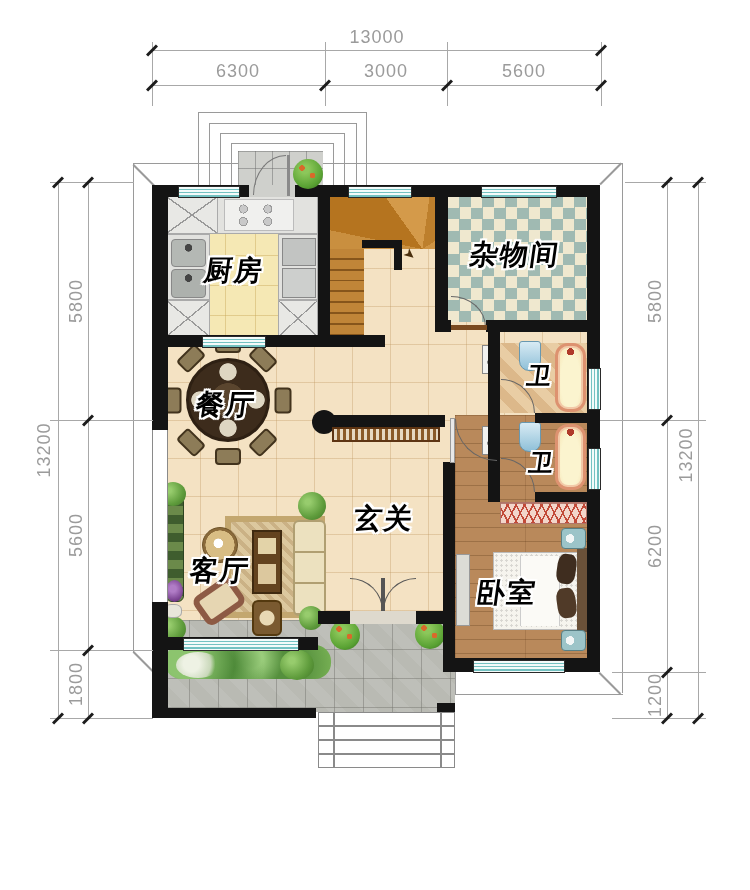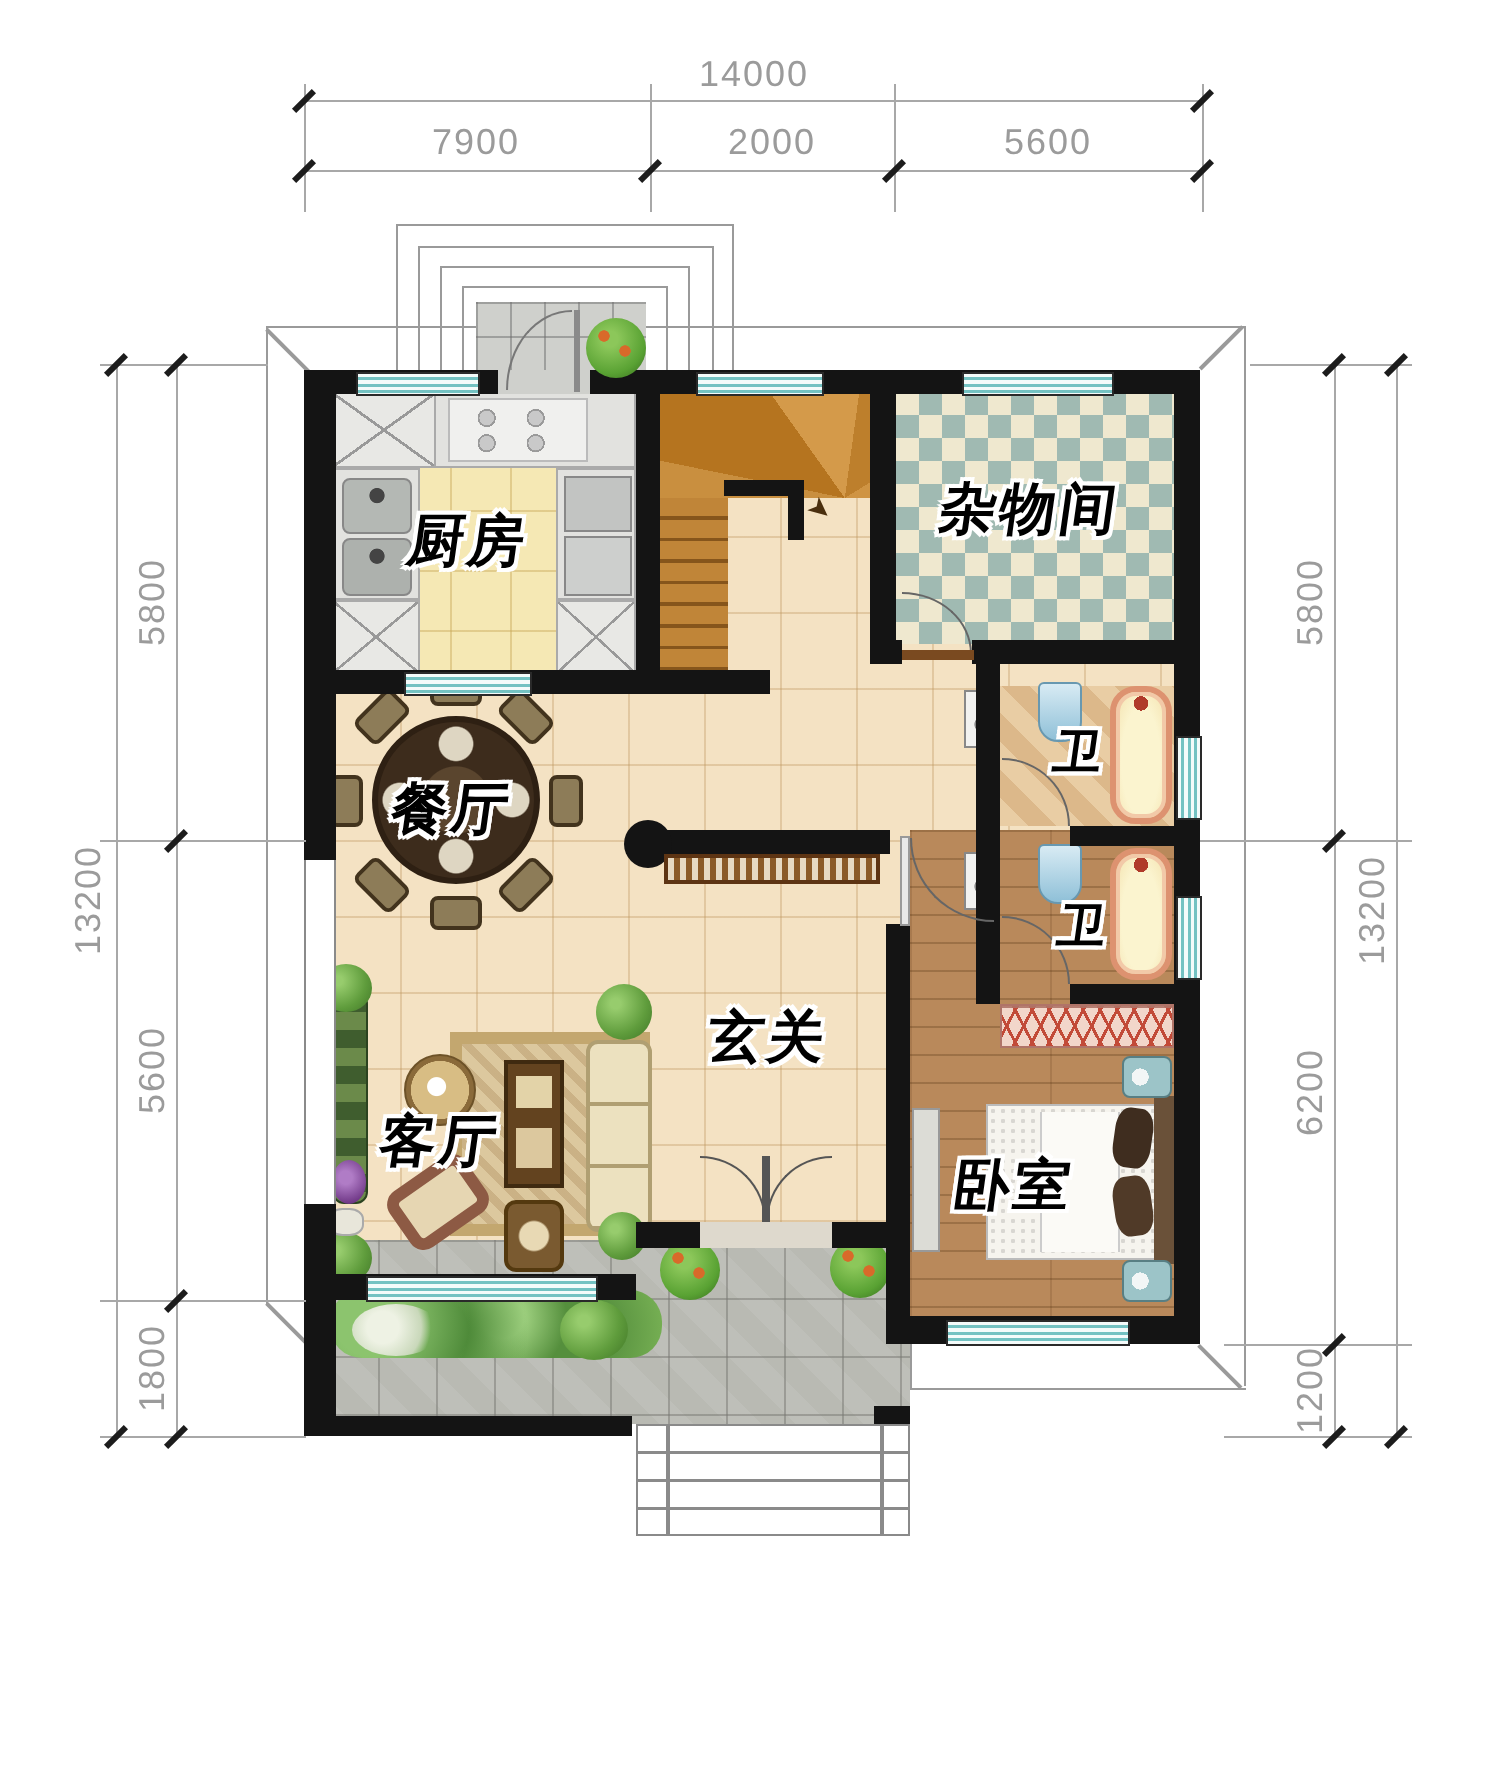--- a/index.html
+++ b/index.html
@@ -273,23 +273,23 @@
   <div class="dimline" style="left:447px;top:42px;width:1px;height:64px;"></div>
   <div class="dimline" style="left:601px;top:42px;width:1px;height:64px;"></div>
   <div class="dimline" style="left:152px;top:50px;width:450px;height:1px;"></div>
   <div class="dimline" style="left:152px;top:85px;width:450px;height:1px;"></div>
   <div class="tick" style="left:145px;top:49px;"></div>
   <div class="tick" style="left:594px;top:49px;"></div>
   <div class="tick" style="left:145px;top:84px;"></div>
   <div class="tick" style="left:318px;top:84px;"></div>
   <div class="tick" style="left:440px;top:84px;"></div>
   <div class="tick" style="left:594px;top:84px;"></div>
-  <div class="dimtext" style="left:337px;top:27px;">14000</div>
-  <div class="dimtext" style="left:198px;top:61px;">7900</div>
-  <div class="dimtext" style="left:346px;top:61px;">2000</div>
+  <div class="dimtext" style="left:337px;top:27px;">13000</div>
+  <div class="dimtext" style="left:198px;top:61px;">6300</div>
+  <div class="dimtext" style="left:346px;top:61px;">3000</div>
   <div class="dimtext" style="left:484px;top:61px;">5600</div>
 
   <div class="dimline" style="left:50px;top:182px;width:84px;height:1px;"></div>
   <div class="dimline" style="left:50px;top:420px;width:103px;height:1px;"></div>
   <div class="dimline" style="left:50px;top:650px;width:103px;height:1px;"></div>
   <div class="dimline" style="left:50px;top:718px;width:103px;height:1px;"></div>
   <div class="dimline" style="left:58px;top:182px;width:1px;height:536px;"></div>
   <div class="dimline" style="left:88px;top:182px;width:1px;height:536px;"></div>
   <div class="tick" style="left:51px;top:181px;"></div>
   <div class="tick" style="left:51px;top:717px;"></div>

